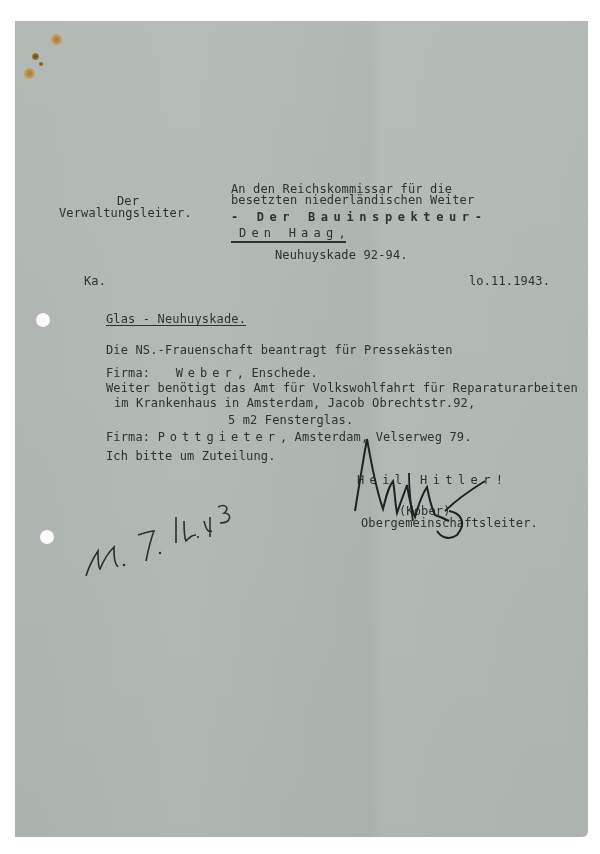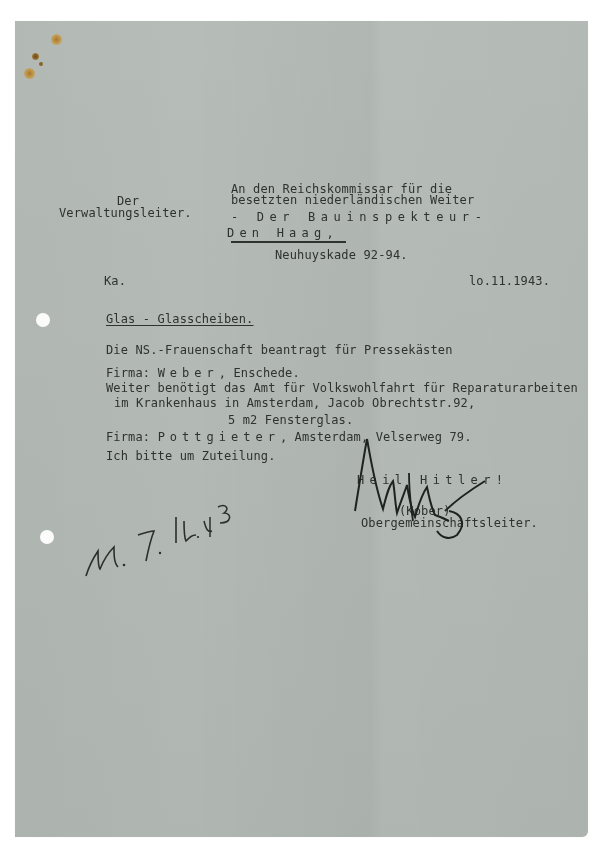--- a/index.html
+++ b/index.html
@@ -38,32 +38,32 @@
   <div class="stain" style="left:9px;top:47px;width:11px;height:11px;background:radial-gradient(circle,#a8782a 0,#c4a05a 60%,rgba(180,140,70,0) 100%);"></div>
 
   <div class="hole" style="left:21px;top:292px;"></div>
   <div class="hole" style="left:25px;top:509px;"></div>
 
   <div class="t" style="left:102px;top:174px;">Der</div>
   <div class="t" style="left:44px;top:186px;">Verwaltungsleiter.</div>
 
   <div class="t" style="left:216px;top:162px;">An den Reichskommissar für die</div>
   <div class="t" style="left:216px;top:173px;">besetzten niederländischen Weiter</div>
-  <div class="t sp" style="left:216px;top:190px;letter-spacing:5.6px;">- Der Bauinspekteur-</div>
-  <div class="t sp" style="left:212px;top:206px;letter-spacing:5.2px;">Den Haag,</div>
+  <div class="t sp" style="left:216px;top:190px;letter-spacing:5.6px;font-weight:bold;">- Der Bauinspekteur-</div>
+  <div class="t sp" style="left:224px;top:206px;letter-spacing:5.2px;">Den Haag,</div>
   <div class="rule" style="left:216px;top:220px;width:115px;"></div>
   <div class="t" style="left:216px;top:228px;margin-left:44px;">Neuhuyskade 92-94.</div>
 
-  <div class="t" style="left:89px;top:254px;">Ka.</div>
+  <div class="t" style="left:69px;top:254px;">Ka.</div>
   <div class="t" style="left:454px;top:254px;">lo.11.1943.</div>
 
-  <div class="t ul" style="left:91px;top:292px;">Glas - Glasscheiben.</div>
+  <div class="t ul" style="left:91px;top:292px;">Glas - Neuhuyskade.</div>
 
   <div class="t" style="left:91px;top:314px;margin-top:9px;">Die NS.-Frauenschaft beantragt für Pressekästen</div>
-  <div class="t" style="left:91px;top:346px;"><span>Firma: </span><span class="sp" style="letter-spacing:5px;">Weber</span><span>, Enschede.</span></div>
+  <div class="t" style="left:91px;top:346px;"><span>Firma: </span><span class="sp" style="letter-spacing:5px;margin-left:18px;">Weber</span><span>, Enschede.</span></div>
   <div class="t" style="left:91px;top:361px;">Weiter benötigt das Amt für Volkswohlfahrt für Reparaturarbeiten</div>
   <div class="t" style="left:99px;top:376px;">im Krankenhaus in Amsterdam, Jacob Obrechtstr.92,</div>
   <div class="t" style="left:213px;top:393px;">5 m2 Fensterglas.</div>
   <div class="t" style="left:91px;top:410px;"><span>Firma: </span><span class="sp" style="letter-spacing:5px;">Pottgieter</span><span>, Amsterdam, Velserweg 79.</span></div>
   <div class="t" style="left:91px;top:429px;">Ich bitte um Zuteilung.</div>
 
   <div class="t sp" style="left:342px;top:453px;letter-spacing:5.4px;text-align:right;">Heil Hitler!</div>
   <div class="t" style="left:384px;top:484px;">(Kober)</div>
   <div class="t" style="left:346px;top:496px;">Obergemeinschaftsleiter.</div>
 

